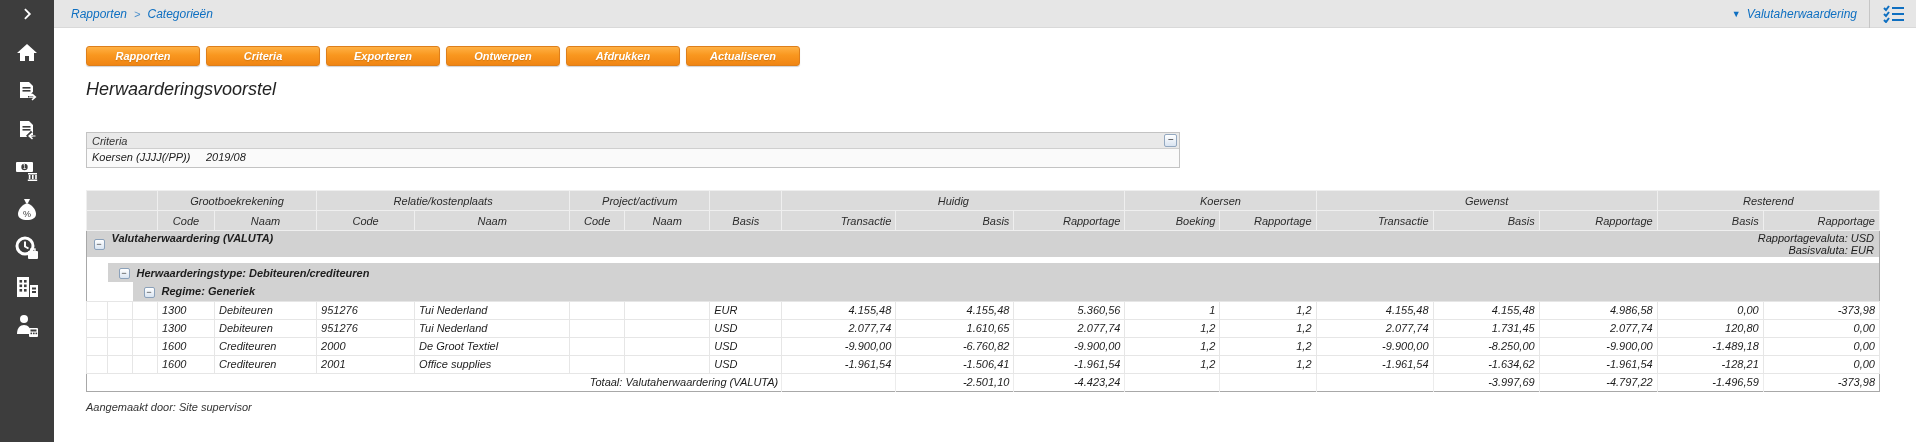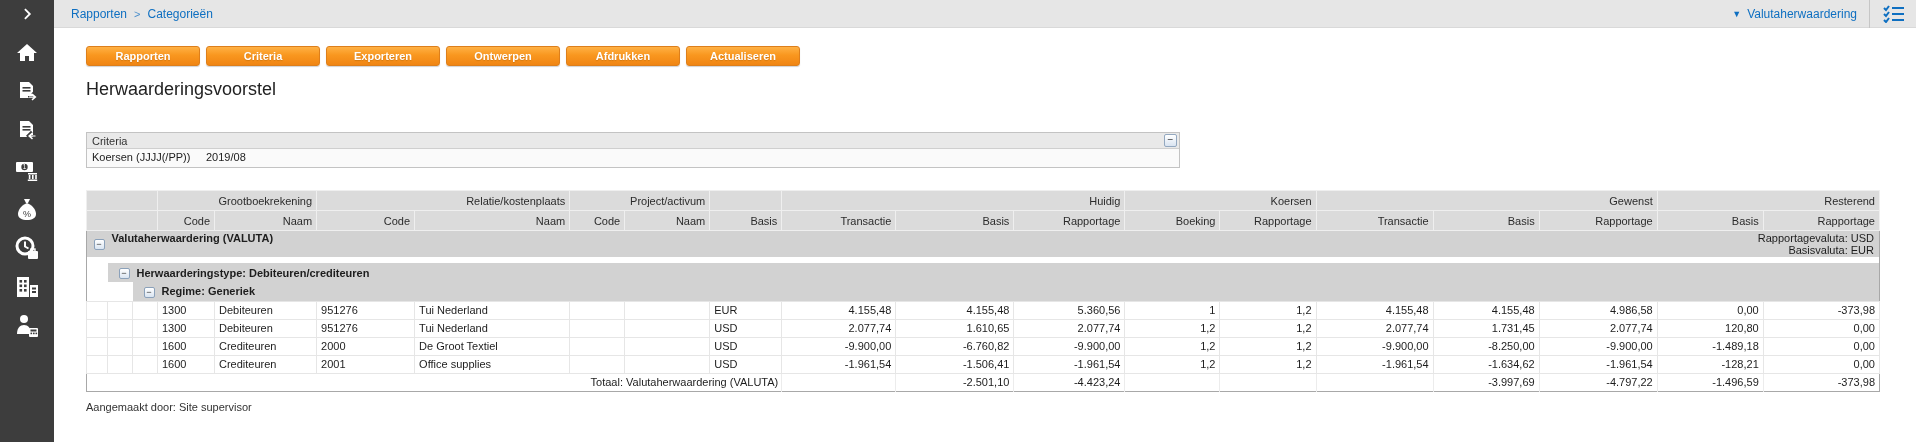--- a/index.html
+++ b/index.html
@@ -10,21 +10,21 @@
   
   .sidebar { width:54px; flex:none; background:#3d3d3d; display:flex;
              flex-direction:column; align-items:center; }
   .sb-chevron { height:28px; display:flex; align-items:center; justify-content:center; width:100%; cursor:pointer; }
   .sb-icons { display:flex; flex-direction:column; align-items:center; padding-top:12px; }
   .sb-item { width:34px; height:26px; margin-bottom:13px; display:flex; align-items:center;
              justify-content:center; cursor:pointer; }
   .sb-item svg, .sb-chevron svg { display:block; }
 
   
-  .main { flex:1; min-width:0; display:flex; flex-direction:column; background:#fff; }
+  .main { flex:1; min-width:0; display:flex; flex-direction:column; background:#fff;font-style:italic; }
   .topbar { height:28px; flex:none; background:#e6e6e6; border-bottom:1px solid #d9d9d9;
             display:flex; align-items:center; justify-content:space-between;
             padding:0 10px 0 17px; }
   .breadcrumb { font-size:12px; color:#0e6fc1; display:flex; align-items:center; gap:7px; }
   .breadcrumb a { color:#0e6fc1; text-decoration:none; cursor:pointer; }
   .crumb-sep { color:#4b8fcc; font-size:11px; }
   .topbar-right { display:flex; align-items:center; height:100%; }
   .report-selector { display:flex; align-items:center; gap:6px; color:#0e6fc1;
                      font-size:12px; cursor:pointer; }
   .dd-glyph { font-size:9px; color:#0e6fc1; }
@@ -50,21 +50,21 @@
   .collapse-box { width:13px; height:13px; border:1px solid #93a8c0; border-radius:2px;
                   background:linear-gradient(#ffffff,#d9e4f1); font-size:10px; line-height:10px;
                   text-align:center; color:#333; cursor:pointer; }
   .crit-body { background:#fafafa; padding:2px 0 3px 0; }
   .crit-row { display:flex; font-size:11px; line-height:13px; padding-left:5px; color:#222; }
   .crit-label { width:114px; flex:none; }
 
   
   table.report { margin-top:22px; border-collapse:collapse; table-layout:fixed;
                  width:1794px; font-size:11px; color:#1d1d1d; border:1px solid #a8a8a8; }
-  .report th { background:#dbdbdb; font-weight:normal; text-align:right;
+  .report th { background:#dbdbdb; font-weight:normal; text-align:center;
                padding:1px 4px; height:20px; border:1px solid #efefef; color:#2b2b2b;
                overflow:hidden; white-space:nowrap; }
   .report th.num { text-align:right; }
   .report td { padding:1px 4px; height:18px; overflow:hidden; white-space:nowrap; }
   .report td.num { text-align:right; }
   tr.data td { border:1px solid #e6e6e6; background:#fff; }
   tr.group1 td, tr.group2 td.g, tr.group3 td.g { background:#d2d2d2; }
   td.plainw { background:#fff; border:none; }
   td.minus-cell { text-align:right; padding-right:3px; }
   .minus-box { display:inline-block; width:11px; height:11px; border:1px solid #8ba1ba;

